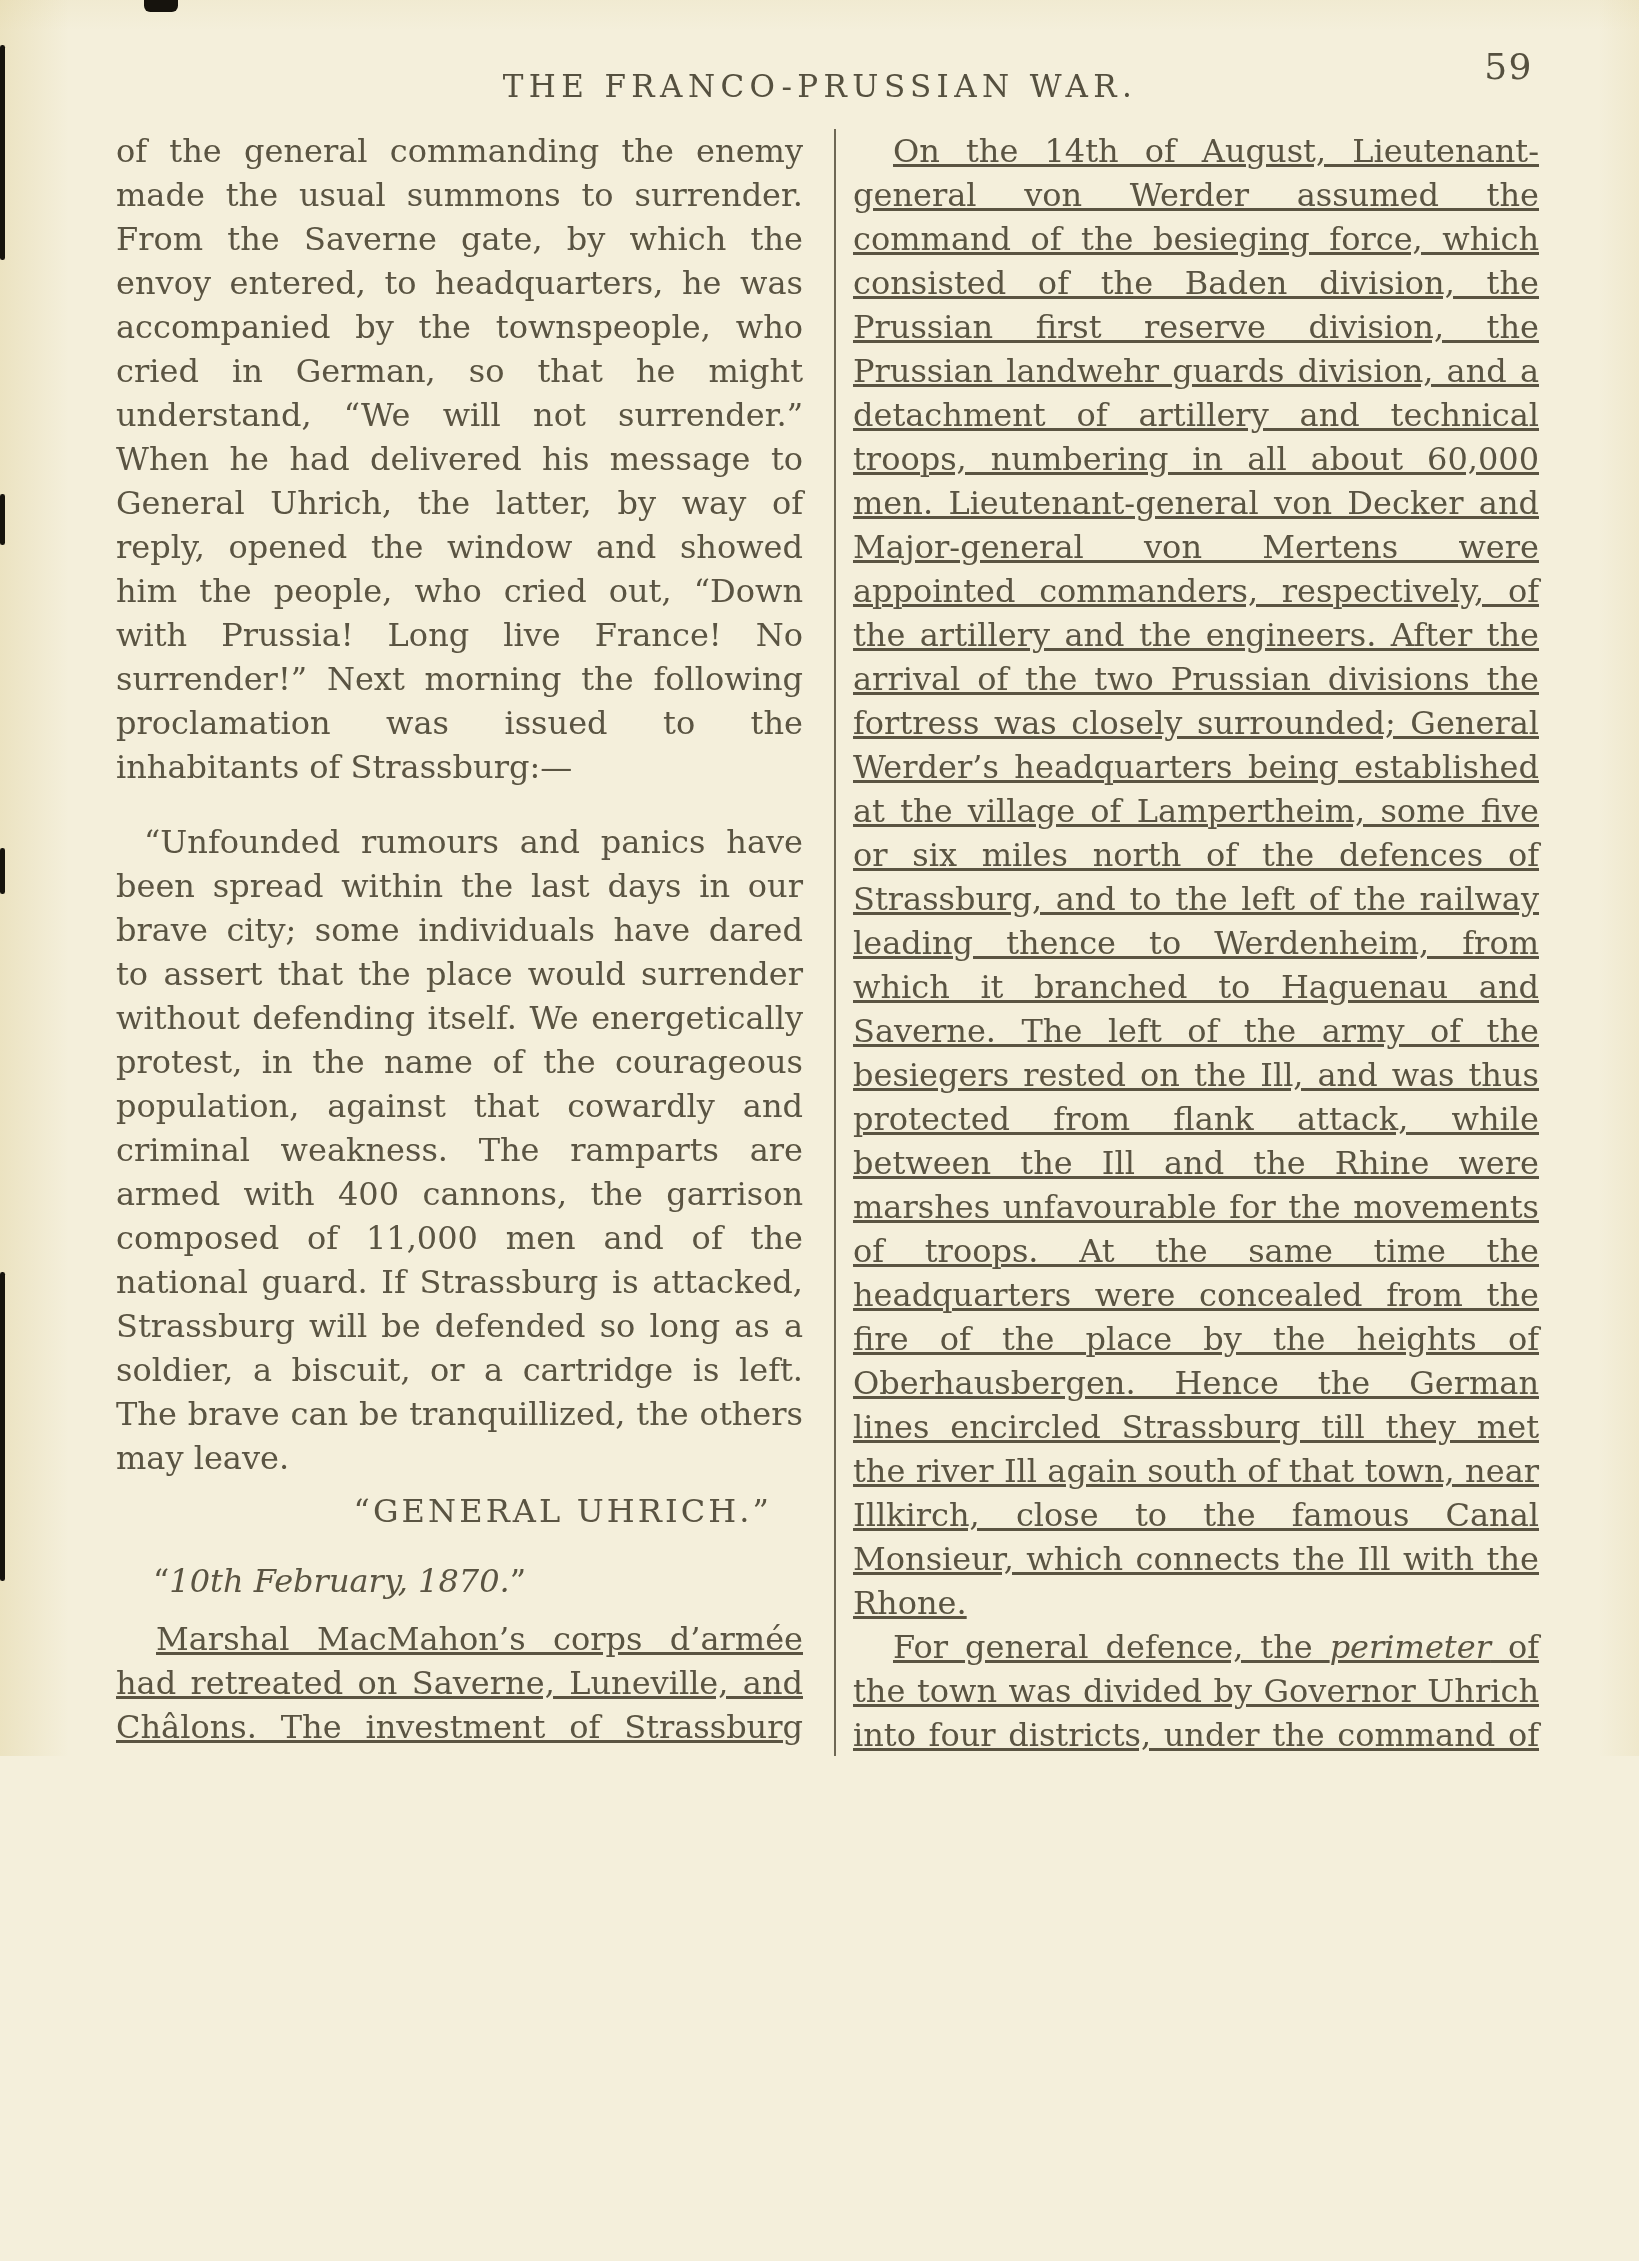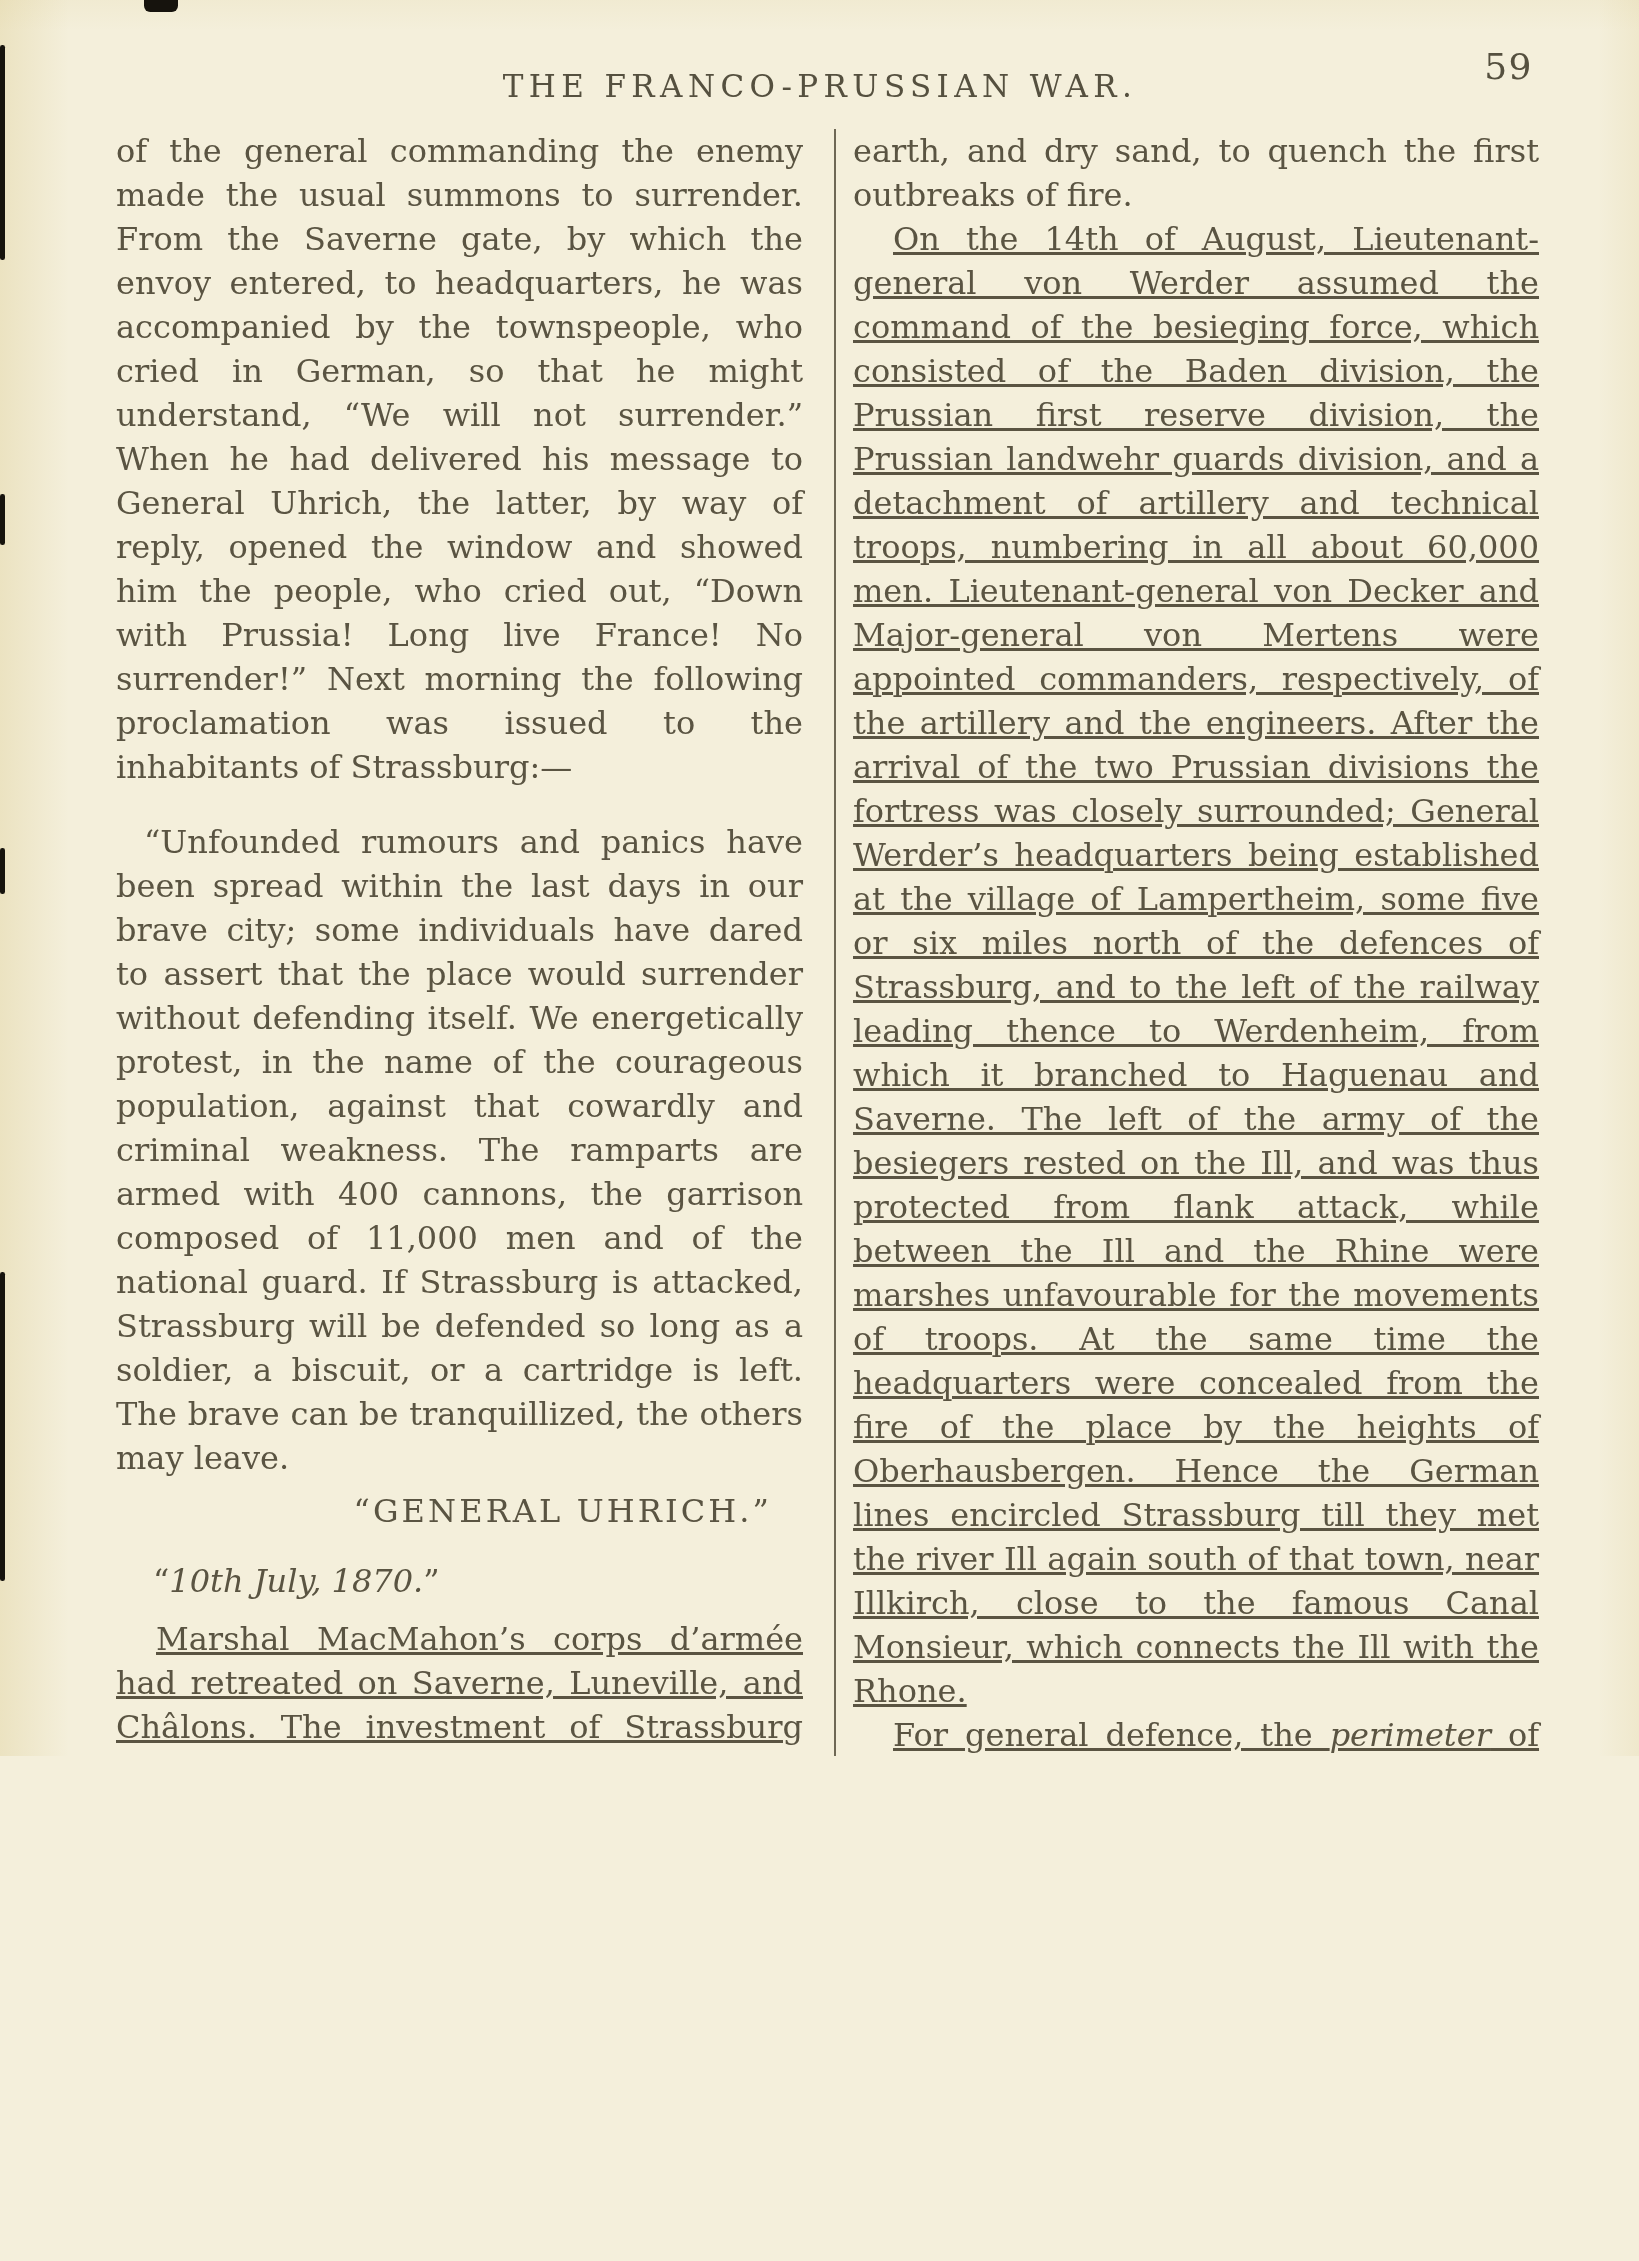--- a/index.html
+++ b/index.html
@@ -72,26 +72,25 @@
     <span class="running-title">THE FRANCO-PRUSSIAN WAR.</span>
     <span class="page-number">59</span>
   </header>
 
   <main class="columns">
 
     <section class="col col-left">
       <p class="para">of the general commanding the enemy made the usual summons to surrender.  From the Saverne gate, by which the envoy entered, to headquarters, he was accompanied by the townspeople, who cried in German, so that he might understand, “We will not surrender.”  When he had delivered his message to General Uhrich, the latter, by way of reply, opened the window and showed him the people, who cried out, “Down with Prussia!  Long live France!  No surrender!”  Next morning the following proclamation was issued to the inhabitants of Strassburg:—</p>
       <p class="para quote">“Unfounded rumours and panics have been spread within the last days in our brave city; some individuals have dared to assert that the place would surrender without defending itself.  We energetically protest, in the name of the courageous population, against that cowardly and criminal weakness.  The ramparts are armed with 400 cannons, the garrison composed of 11,000 men and of the national guard.  If Strassburg is attacked, Strassburg will be defended so long as a soldier, a biscuit, or a cartridge is left.  The brave can be tranquillized, the others may leave.</p>
       <p class="signature">“GENERAL UHRICH.”</p>
-      <p class="date-line"><span>“</span><em>10th July, 1870.</em><span>”</span></p>
+      <p class="date-line"><span>“</span><em>10th February, 1870.</em><span>”</span></p>
       <p class="para indent gap-top runs-on">Marshal MacMahon’s corps d’armée had retreated on Saverne, Luneville, and Châlons.  The investment of Strassburg was likely to follow the defeat of the first corps.  For the purpose, therefore, of watching the movements of the enemy, the march of its columns and of its convoys, General Uhrich’s first care was to establish an observatory, which was formed by the erection of a platform on the highest tower, not the spire, of the cathedral.  From this observatory strong German columns, composed of men of all arms, were signalled on the 11th of August at 4 p.m., advancing from Schiltigheim on the Lauterbourg road.  They took up their positions on the north, a few miles from the advanced works, in the villages of Koenigshoffen, Oberhausbergen, Mittelhausbergen, and Schiltigheim, forming a circle of three miles.  General Uhrich at once sent a strong force to occupy the outer works, and, in anticipation of the bombardment, he next day issued a proclamation calling in all remaining provisions, fuel, &amp;c., ordering the closing of the gasworks, and cautioning the inhabitants to be prepared with baths of water on every floor, wet cloths,</p>
     </section>
 
     <section class="col col-right">
-      <p class="para">earth, and dry sand, to quench the first outbreaks of fire.</p>
       <p class="para indent">On the 14th of August, Lieutenant-general von Werder assumed the command of the besieging force, which consisted of the Baden division, the Prussian first reserve division, the Prussian landwehr guards division, and a detachment of artillery and technical troops, numbering in all about 60,000 men.  Lieutenant-general von Decker and Major-general von Mertens were appointed commanders, respectively, of the artillery and the engineers.  After the arrival of the two Prussian divisions the fortress was closely surrounded; General Werder’s headquarters being established at the village of Lampertheim, some five or six miles north of the defences of Strassburg, and to the left of the railway leading thence to Werdenheim, from which it branched to Haguenau and Saverne.  The left of the army of the besiegers rested on the Ill, and was thus protected from flank attack, while between the Ill and the Rhine were marshes unfavourable for the movements of troops.  At the same time the headquarters were concealed from the fire of the place by the heights of Oberhausbergen.  Hence the German lines encircled Strassburg till they met the river Ill again south of that town, near Illkirch, close to the famous Canal Monsieur, which connects the Ill with the Rhone.</p>
       <p class="para indent"><span>For general defence, the </span><em>perimeter</em><span> of the town was divided by Governor Uhrich into four districts, under the command of General Moseno, Admiral Excelmans, and two colonels.  The provisional regiments were sent to occupy the fortifications; the mobiles were designed to help in the operations.  The ambulances, under Intendants Brisac and Milon of the Intendance, were immediately organized, and the students aided the direction of the medical service.  On the 12th, the Prussians from their positions at the north-west, in the rear of the villages, commenced hostilities by sending a few shells against the fortifications, which were answered by the garrison; and on the following day, to ascertain the real strength of the besiegers, General Uhrich ordered a reconnoitering sortie by two squadrons of cavalry and two companies of infantry, who advanced on the villages of Neuhaff and Altkirch, captured 100 oxen and some supplies, and returned without meeting with any serious encounter.</span></p>
       <p class="para indent runs-on">On the night from the 13th to the 14th the cannonade and discharge of musketry gave the</p>
     </section>
 
   </main>
 
   <div class="scan-artifact edge-strip" style="top:45px;  height:215px;"></div>
   <div class="scan-artifact edge-strip" style="top:494px; height:51px;"></div>
   <div class="scan-artifact edge-strip" style="top:848px;height:46px;"></div>

